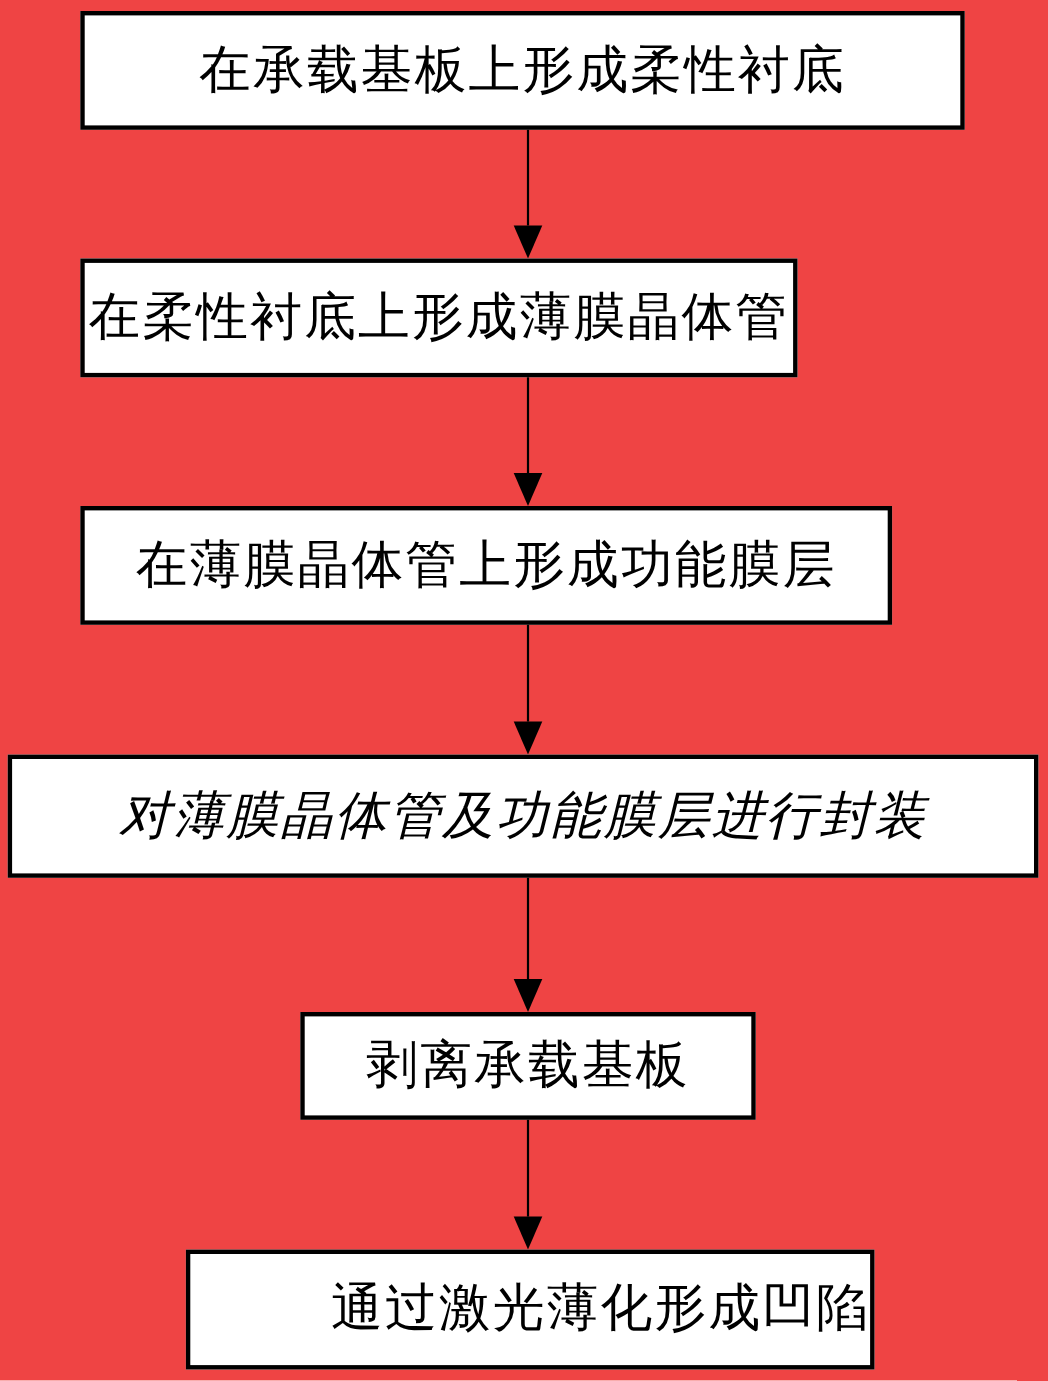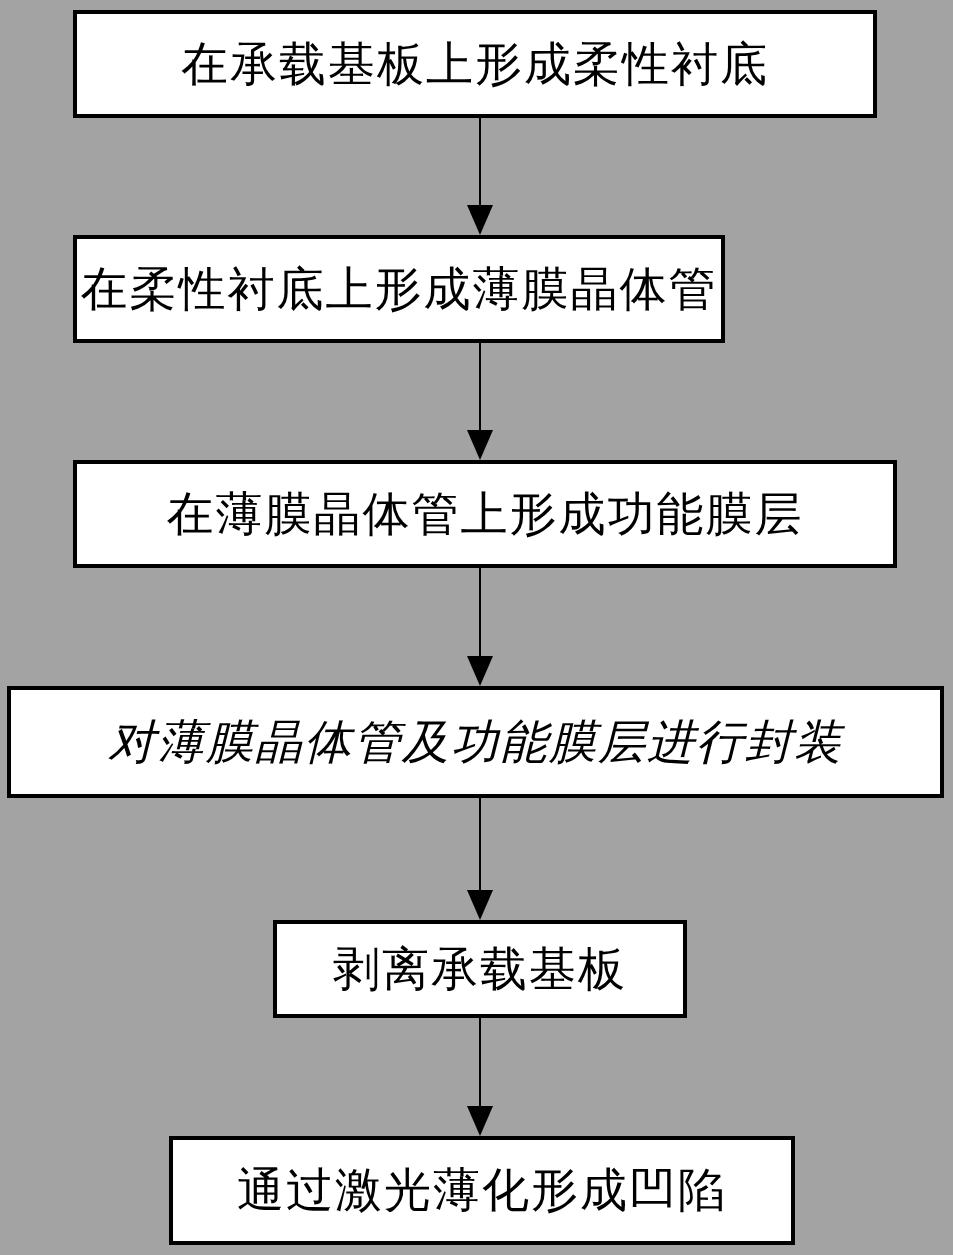--- a/index.html
+++ b/index.html
@@ -5,21 +5,21 @@
 <style>
   html, body {
     margin: 0;
     padding: 0;
     background: #ffffff;
   }
   #canvas {
     position: relative;
     width: 953px;
     height: 1255px;
-    background: #a3a3a3;
+    background: #ef4444;
     overflow: hidden;
     font-family: "DejaVu Sans", "Liberation Sans", sans-serif;
   }
 
   
   .flow-box {
     position: absolute;
     box-sizing: border-box;
     border: 4px solid #000000;
     background: #ffffff;
@@ -33,24 +33,24 @@
     color: #000000;
     letter-spacing: 2px;
     white-space: nowrap;
     font-weight: 400;
     transform: translateY(-1px);
   }
 
   
   #box-1 { left: 73px;  top: 10px;   width: 804px; height: 108px; }
   #box-2 { left: 73px;  top: 235px;  width: 652px; height: 108px; }
-  #box-3 { left: 73px;  top: 460px;  width: 824px; height: 108px; }
+  #box-3 { left: 73px;  top: 460px;  width: 738px; height: 108px; }
   #box-4 { left: 7px;   top: 686px;  width: 937px; height: 112px; font-style: italic; }
   #box-5 { left: 273px; top: 920px;  width: 414px; height: 98px;  }
-  #box-6 { left: 169px; top: 1136px; width: 626px; height: 109px; }
+  #box-6 { left: 169px; top: 1136px; width: 626px; height: 109px; justify-content: flex-end; }
 
   
   .connector {
     position: absolute;
     width: 30px;
   }
   .connector .stem {
     position: absolute;
     left: 14px;
     top: 0;

